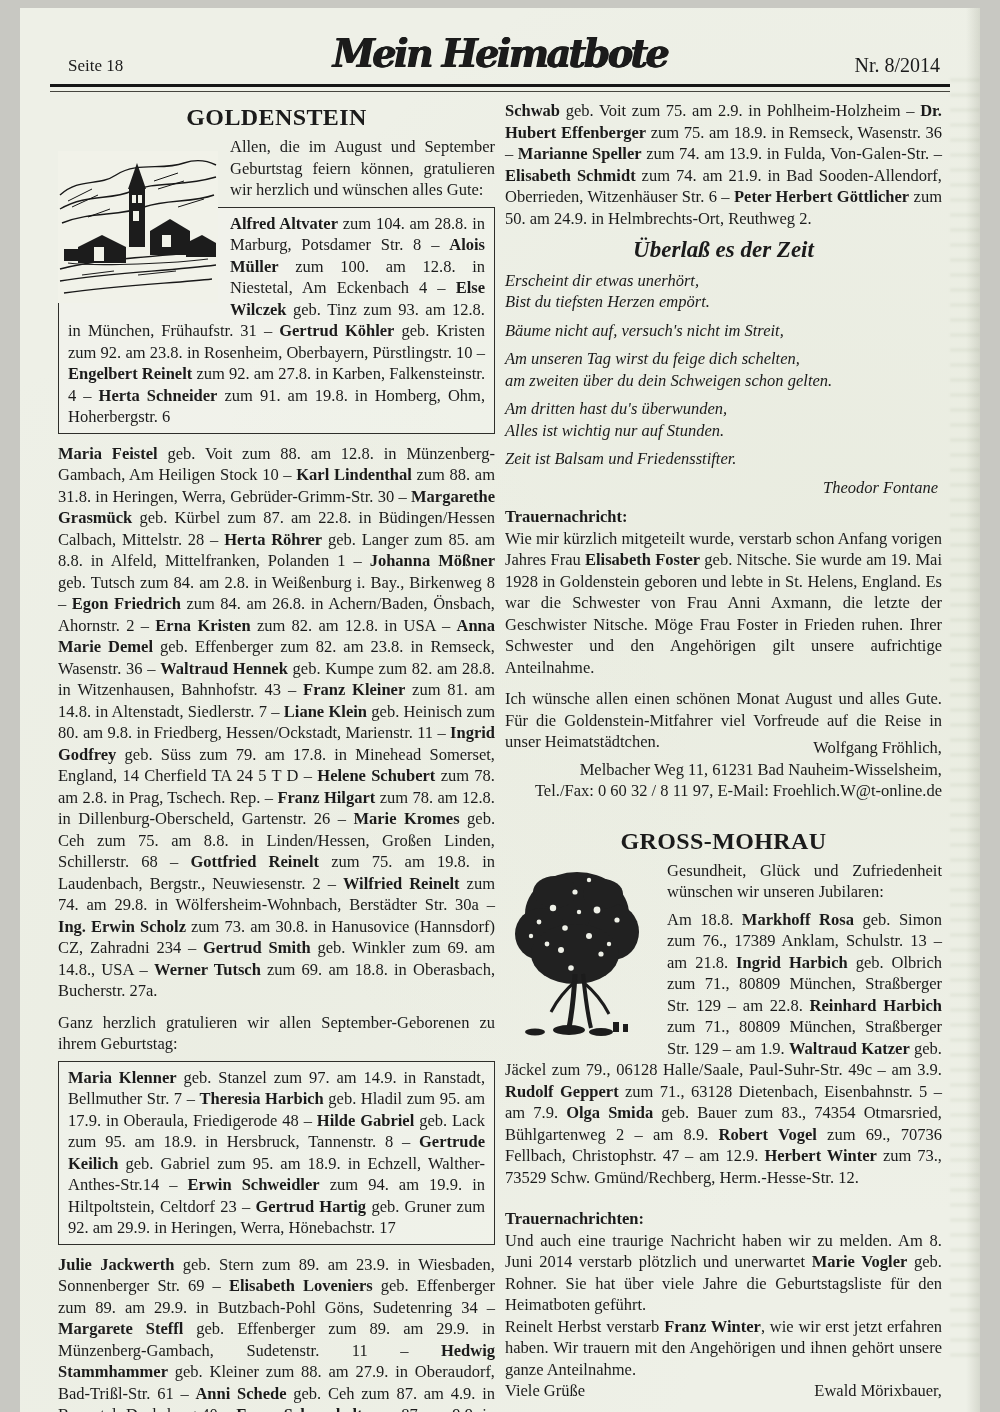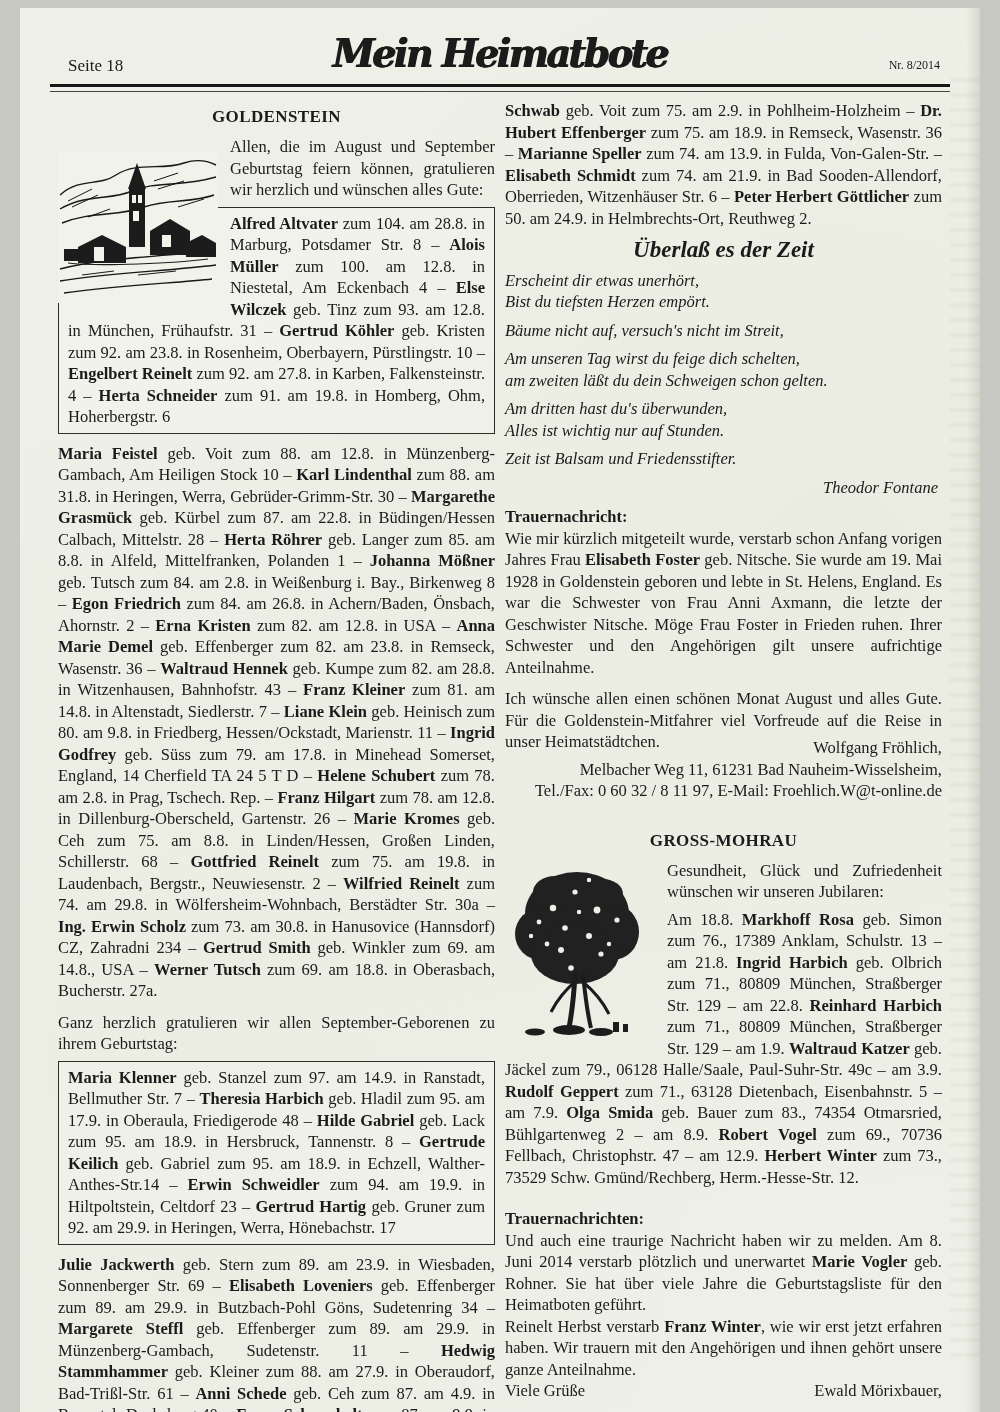--- a/index.html
+++ b/index.html
@@ -9,33 +9,33 @@
       radial-gradient(ellipse at 85% 40%, rgba(190,200,160,0.10), transparent 55%),
       radial-gradient(ellipse at 20% 75%, rgba(200,205,175,0.08), transparent 50%),
       #eef0e7;
     overflow:hidden; color:#1b1b1b;
     font-family:"Liberation Serif", serif;
     font-size:16.5px; line-height:21.5px;
   }
   
   .hdr{position:relative; height:74px;}
   .hdr .pageno{position:absolute; left:48px; bottom:6px; font-size:17px;}
-  .hdr .issue{position:absolute; right:40px; bottom:6px; font-size:12px;}
+  .hdr .issue{position:absolute; right:40px; bottom:6px; font-size:20px;}
   .masthead{
     position:absolute; left:0; right:0; top:26px; text-align:center;
     font-family:"DejaVu Serif", serif; font-weight:700; font-style:italic;
     font-size:38px; letter-spacing:-2.5px; line-height:38px;
     transform:scaleY(1.04);
     text-shadow:0.7px 0 0 currentColor, -0.5px 0 0 currentColor;
   }
   .rule{height:4px; margin:2px 30px 0; border-top:3px solid #161616; border-bottom:1px solid #45453e;}
   
   .cols{display:flex; gap:10px; padding:8px 38px 0; align-items:flex-start;}
   .col{width:457px;}
-  h2.sec{font-size:17px; line-height:22px; font-weight:bold; text-align:center;
+  h2.sec{font-size:24px; line-height:22px; font-weight:bold; text-align:center;
          letter-spacing:0.4px; margin:6px 0 8px; font-style:normal;}
   p.body{margin:0 0 6px; text-align:justify; hyphens:auto;}
   .b{font-weight:bold;}
   
   .namebox{border:1.6px solid #2e2e2a; padding:5px 9px; text-align:justify;
            margin:0 0 9px; background:rgba(255,255,255,0.18); hyphens:auto;}
   
   .church-float{float:left; width:160px; height:152px; margin:15px 12px 6px 0;
                 background:#f1f2e9; position:relative; z-index:2;}
   .tree-float{float:left; width:150px; height:178px; margin:2px 12px 4px 0;}
@@ -136,21 +136,21 @@
         <div class="poem-title">Überlaß es der Zeit</div>
         <div class="stanza">
           <div>Erscheint dir etwas unerhört,</div>
           <div>Bist du tiefsten Herzen empört.</div>
         </div>
         <div class="stanza">
           <div>Bäume nicht auf, versuch's nicht im Streit,</div>
         </div>
         <div class="stanza">
           <div>Am unseren Tag wirst du feige dich schelten,</div>
-          <div>am zweiten läßt du dein Schweigen schon gelten.</div>
+          <div>am zweiten über du dein Schweigen schon gelten.</div>
         </div>
         <div class="stanza">
           <div>Am dritten hast du's überwunden,</div>
           <div>Alles ist wichtig nur auf Stunden.</div>
         </div>
         <div class="stanza">
           <div>Zeit ist Balsam und Friedensstifter.</div>
         </div>
         <div class="poem-author">Theodor Fontane</div>
       </div>

